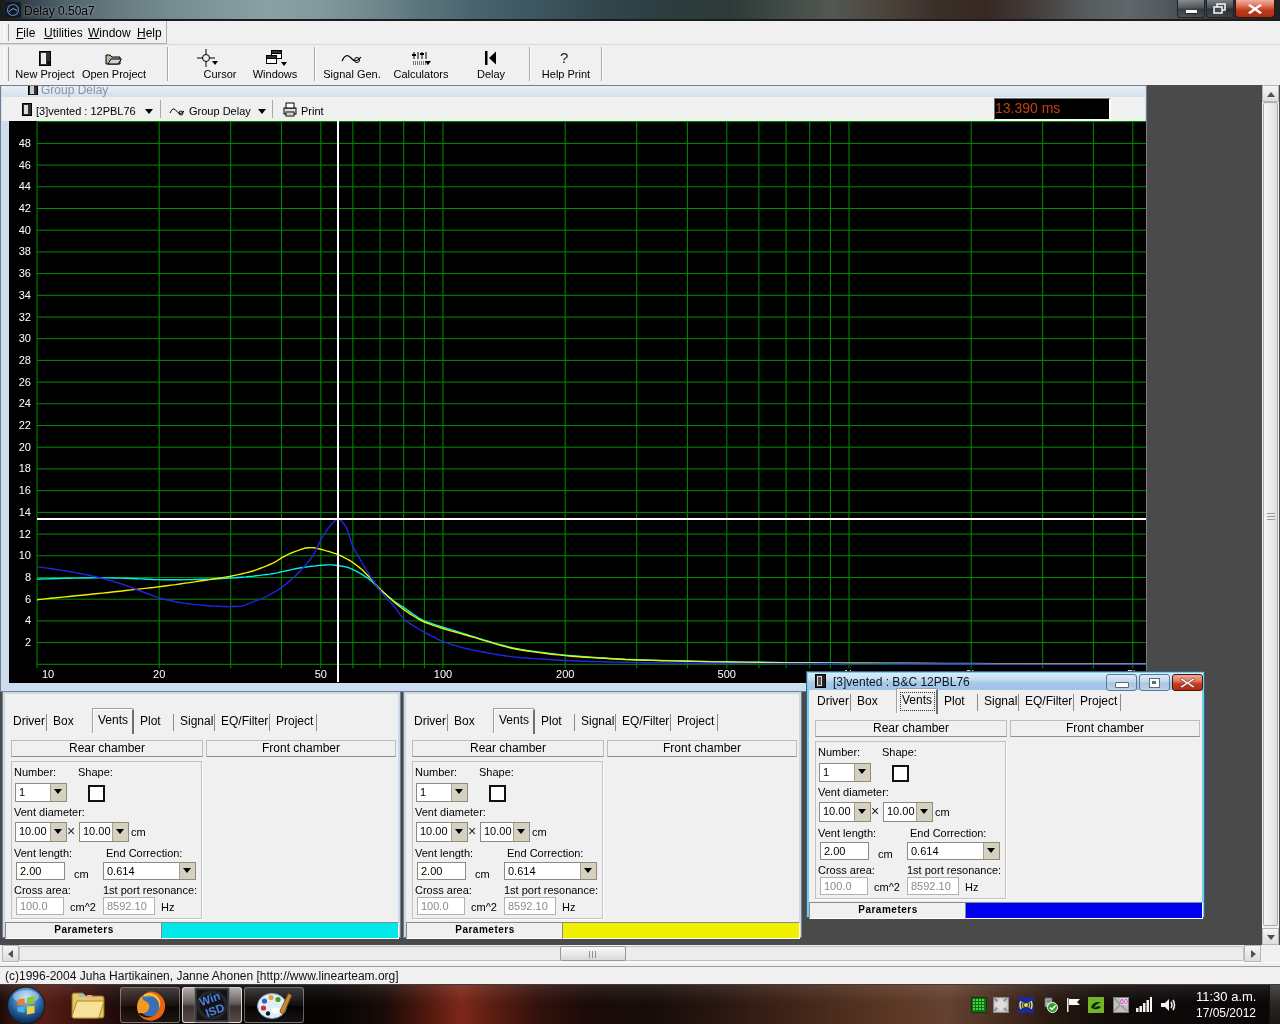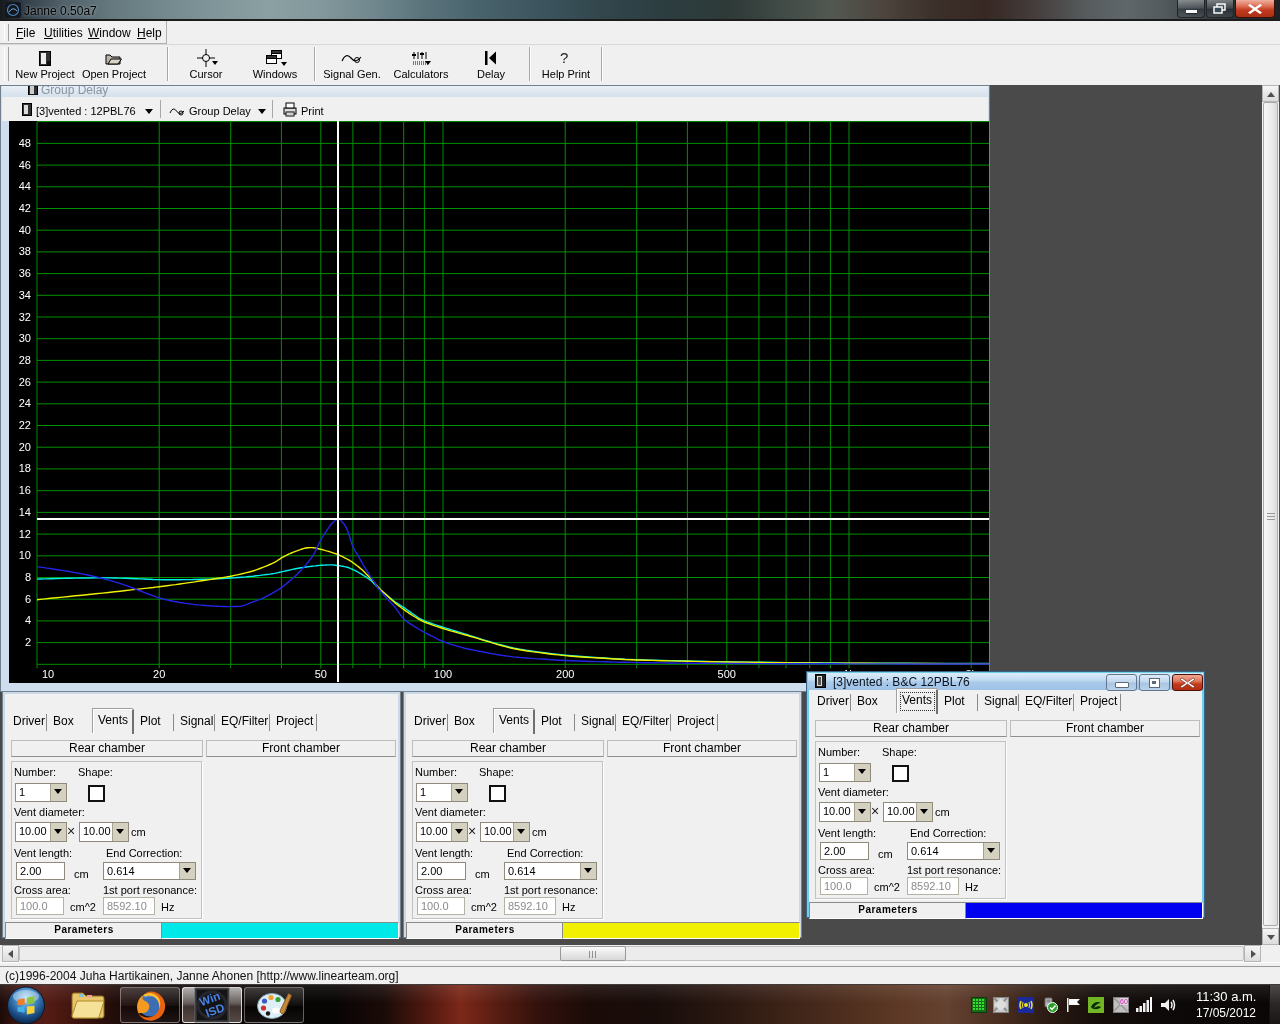--- a/index.html
+++ b/index.html
@@ -4,21 +4,21 @@
 body{width:1280px;height:1024px;overflow:hidden;position:relative;font-family:"Liberation Sans",sans-serif;background:#484848}
 .abs{position:absolute}
 </style></head><body>
 <div class="abs" style="left:0;top:0;width:1280px;height:21px;background:linear-gradient(90deg,#16191d 0%,#33404a 2%,#51626a 5%,#667a80 9%,#748a8e 13%,#81969a 17%,#8ba0a2 21%,#83989c 25%,#71888e 29%,#5b747c 33%,#4a646e 37%,#3c555f 42%,#32464c 47%,#2c3d40 52%,#2e3a38 57%,#404a46 61%,#525851 65%,#4c443d 69%,#3c302b 73%,#372823 77%,#453e3c 81%,#575c5e 85%,#5f676a 88%,#525a5d 91%,#3c4245 94%,#2a2e30 97%,#1f2224 100%);">
 <div class="abs" style="left:0;top:19px;width:1280px;height:2px;background:#1c1c1c"></div>
 <svg width="16" height="16" style="position:absolute;left:5px;top:2px">
       <rect width="16" height="16" rx="2" fill="#14181c"></rect>
       <circle cx="8" cy="8" r="5.5" fill="none" stroke="#4a86c8" stroke-width="1.2"></circle>
       <path d="M4 10 Q8 4 12 9" stroke="#77aadd" stroke-width="1" fill="none"></path>
     </svg>
-<div class="abs" style="left:24px;top:4px;font-size:12px;color:#000;text-shadow:0 0 3px rgba(255,255,255,0.55)">Janne 0.50a7</div>
+<div class="abs" style="left:24px;top:4px;font-size:12px;color:#000;text-shadow:0 0 3px rgba(255,255,255,0.55)">Delay 0.50a7</div>
 <div class="abs" style="left:1177px;top:0;width:28px;height:18px;background:linear-gradient(rgba(255,255,255,0.35),rgba(120,130,140,0.25) 45%,rgba(30,40,50,0.4) 55%,rgba(90,100,110,0.3));border:1px solid #202428;border-top:none;border-radius:0 0 4px 4px;box-sizing:border-box">
       <div class="abs" style="left:8px;top:10px;width:11px;height:3px;background:#f8f8f8;box-shadow:0 1px 1px #222"></div>
     </div>
 <div class="abs" style="left:1206px;top:0;width:28px;height:18px;background:linear-gradient(rgba(255,255,255,0.35),rgba(120,130,140,0.25) 45%,rgba(30,40,50,0.4) 55%,rgba(90,100,110,0.3));border:1px solid #202428;border-top:none;border-radius:0 0 4px 4px;box-sizing:border-box"><svg width="26" height="17">
         <rect x="10" y="4" width="8" height="6" fill="none" stroke="#f8f8f8" stroke-width="1.5"></rect>
         <rect x="7" y="7" width="8" height="6" fill="#3a4a55" stroke="#f8f8f8" stroke-width="1.5"></rect>
       </svg></div>
 <div class="abs" style="left:1235px;top:0;width:40px;height:18px;background:linear-gradient(#f0b0a0 0%,#dd7057 35%,#c03a1e 60%,#aa3015 100%);border:1px solid #38100a;border-top:none;border-radius:0 0 4px 4px;box-sizing:border-box"><svg width="38" height="17">
         <path d="M14 4 L19 7.5 L24 4 L26 5.5 L21 9 L26 12.5 L24 14 L19 10.5 L14 14 L12 12.5 L17 9 L12 5.5 Z" fill="#fff"></path>
       </svg></div>
@@ -55,21 +55,21 @@
 <div class="abs" style="left:114px;top:23px;font-size:11px;white-space:nowrap;transform:translateX(-50%)">Open Project</div>
 <div class="abs" style="left:152px;top:62px;width:0;height:0;border-left:5px solid transparent;border-right:5px solid transparent;border-top:6px solid #000"></div>
 <svg width="18" height="18" style="position:absolute;left:197px;top:4px">
       <circle cx="9" cy="9" r="3.5" fill="none" stroke="#000"></circle>
       <line x1="9" y1="0" x2="9" y2="6" stroke="#000"></line>
       <line x1="9" y1="12" x2="9" y2="18" stroke="#000"></line>
       <line x1="0" y1="9" x2="6" y2="9" stroke="#000"></line>
       <line x1="12" y1="9" x2="18" y2="9" stroke="#000"></line>
     </svg>
 <div class="abs" style="left:212px;top:16px;width:0;height:0;border-left:3px solid transparent;border-right:3px solid transparent;border-top:4px solid #000"></div>
-<div class="abs" style="left:206px;top:23px;font-size:11px;white-space:nowrap;transform:translateX(-50%)">Cursor</div>
+<div class="abs" style="left:220px;top:23px;font-size:11px;white-space:nowrap;transform:translateX(-50%)">Cursor</div>
 <svg width="18" height="16" style="position:absolute;left:266px;top:5px">
       <rect x="5.5" y="0.5" width="10" height="8" fill="#fff" stroke="#000"></rect>
       <rect x="5.5" y="0.5" width="10" height="3" fill="#333" stroke="#000"></rect>
       <rect x="0.5" y="5.5" width="10" height="8" fill="#fff" stroke="#000"></rect>
       <rect x="0.5" y="5.5" width="10" height="3" fill="#333" stroke="#000"></rect>
     </svg>
 <div class="abs" style="left:281px;top:17px;width:0;height:0;border-left:3px solid transparent;border-right:3px solid transparent;border-top:4px solid #000"></div>
 <div class="abs" style="left:275px;top:23px;font-size:11px;white-space:nowrap;transform:translateX(-50%)">Windows</div>
 <svg width="22" height="14" style="position:absolute;left:341px;top:6px">
       <path d="M1 10 Q5 1 10 7 T20 6" fill="none" stroke="#000" stroke-width="1.2"></path>
@@ -89,21 +89,21 @@
 <div class="abs" style="left:421px;top:23px;font-size:11px;white-space:nowrap;transform:translateX(-50%)">Calculators</div>
 <svg width="14" height="16" style="position:absolute;left:484px;top:5px">
       <rect x="1" y="1" width="2.5" height="14" fill="#000"></rect>
       <path d="M5 8 L12 1.5 V14.5 Z" fill="#000"></path>
     </svg>
 <div class="abs" style="left:491px;top:23px;font-size:11px;white-space:nowrap;transform:translateX(-50%)">Delay</div>
 <div class="abs" style="left:560px;top:4px;font-size:15px;color:#222">?</div>
 <div class="abs" style="left:566px;top:23px;font-size:11px;white-space:nowrap;transform:translateX(-50%)">Help Print</div>
 </div>
 <div class="abs" style="left:0;top:85px;width:1280px;height:877px;background:#4a4a4a"></div>
-<div class="abs" style="left:0;top:85px;width:990px;height:607px;background:#cfdeee;border:1px solid #70808f;box-sizing:border-box;overflow:hidden">
+<div class="abs" style="left:0;top:85px;width:1147px;height:607px;background:#cfdeee;border:1px solid #70808f;box-sizing:border-box;overflow:hidden">
 <div class="abs" style="left:1px;top:0;right:1px;height:11px;background:linear-gradient(#e9eff6,#d4e0ec)"></div>
 <svg width="10" height="9" style="position:absolute;left:27px;top:0">
       <rect x="0.5" y="0" width="9" height="9" fill="#333" stroke="#000"></rect>
       <rect x="2" y="0" width="4" height="8" fill="#ccc"></rect>
     </svg>
 <div class="abs" style="left:40px;top:-3px;font-size:12px;color:#8794a4">Group Delay</div>
 <div class="abs" style="left:1153px;top:-2px;width:28px;height:11px;background:linear-gradient(#f5f8fb,#dde6f0);border:1px solid #8c99a8;border-radius:0 0 3px 3px">
       <div class="abs" style="left:8px;top:4px;width:11px;height:3px;background:#fff;border:1px solid #67778a;border-radius:1px"></div>
     </div>
 <div class="abs" style="left:1186px;top:-2px;width:28px;height:11px;background:linear-gradient(#f5f8fb,#dde6f0);border:1px solid #8c99a8;border-radius:0 0 3px 3px">

